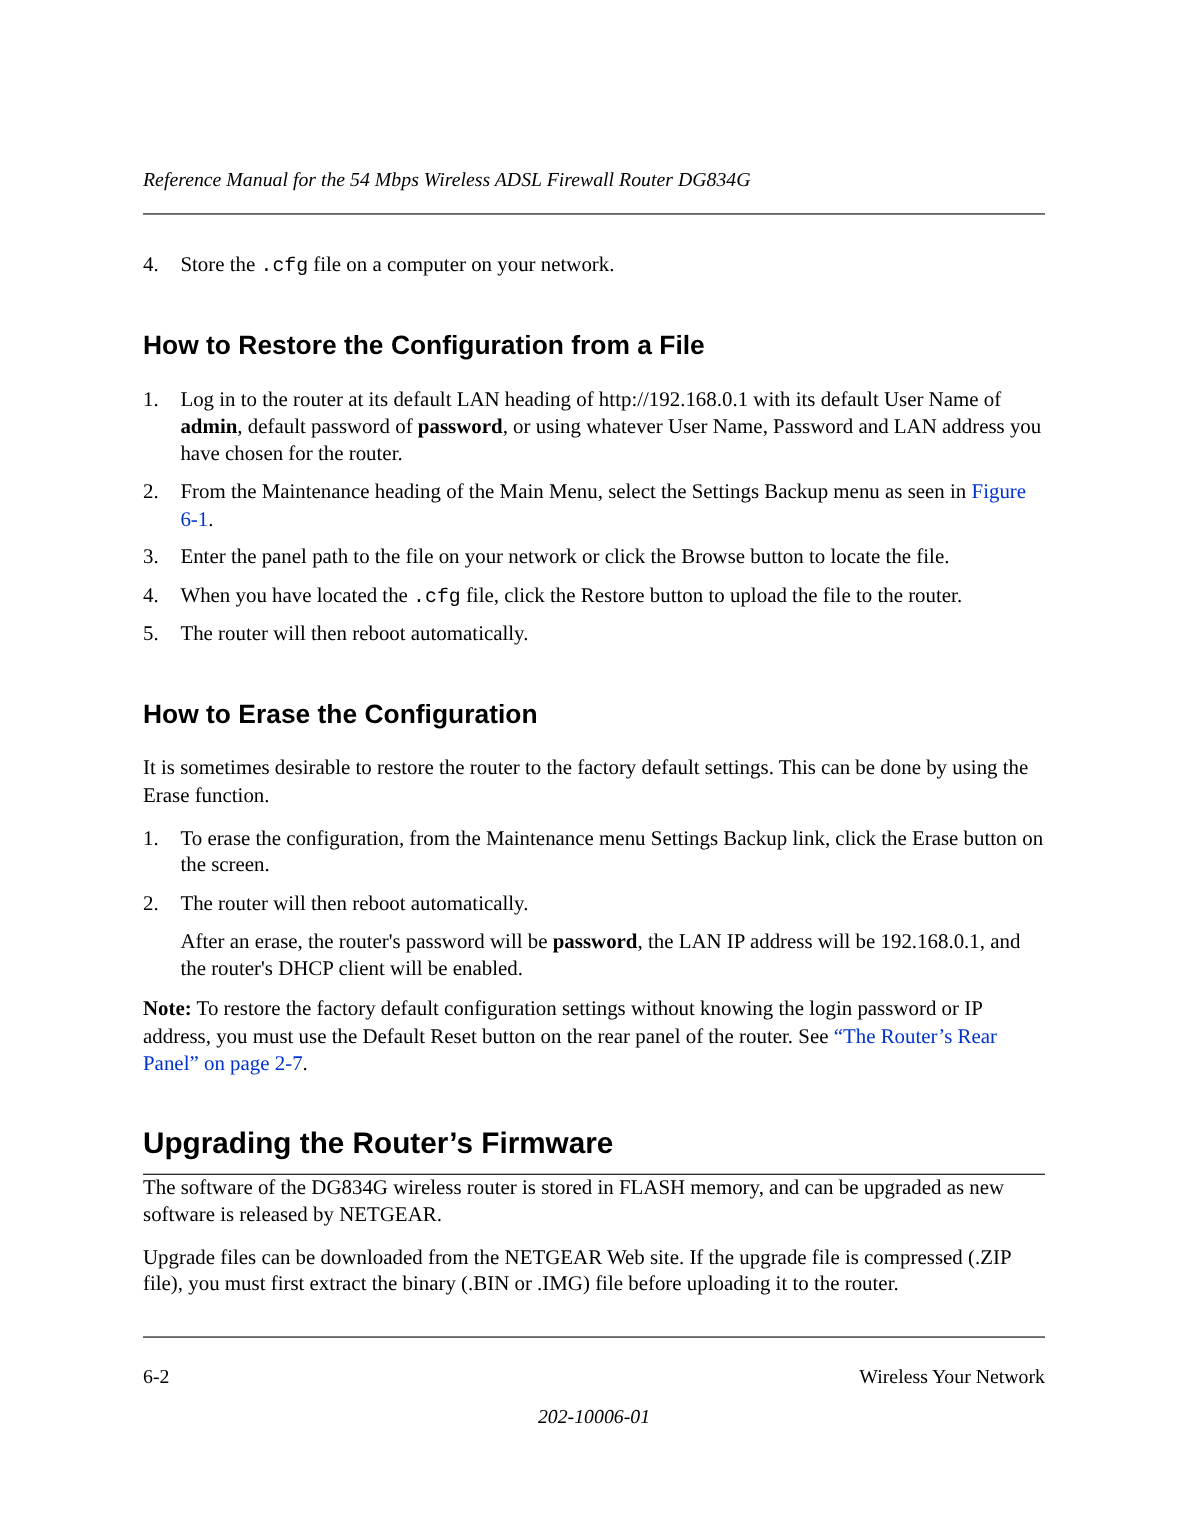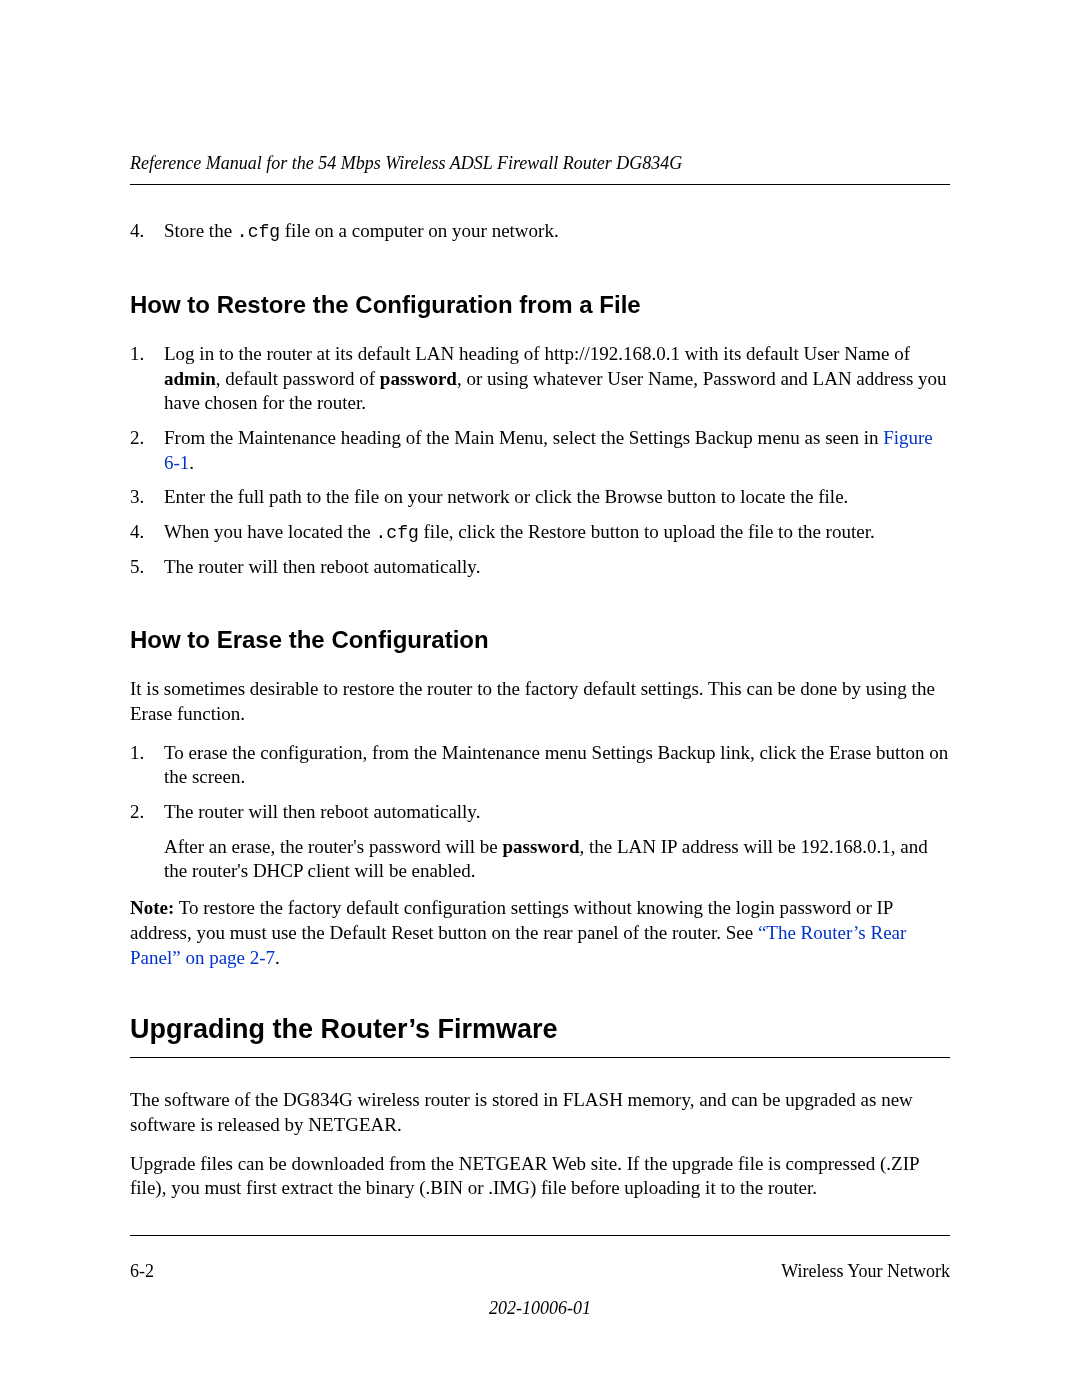--- a/index.html
+++ b/index.html
@@ -8,21 +8,21 @@
       font-size: 19px;
       line-height: 1.3;
       color: #000;
       background: #fff;
       width: 1080px;
       padding: 152px 130px 100px 130px;
     }
     .running-header {
       font-style: italic;
       font-size: 18px;
-      padding-bottom: 9px;
+      padding-bottom: 19px;
       border-bottom: 1.5px solid #000;
       margin-bottom: 34px;
     }
     ol { list-style: none; }
     ol > li {
       display: flex;
       margin-bottom: 10px;
     }
     ol > li .num {
       width: 34px;
@@ -37,21 +37,20 @@
       margin-top: 44px;
       margin-bottom: 22px;
     }
     h1.section {
       font-family: Arial, Helvetica, sans-serif;
       font-weight: bold;
       font-size: 27px;
       margin-top: 42px;
       padding-bottom: 10px;
       border-bottom: 1.5px solid #000;
-      margin-bottom: 30px;
     }
     p { margin-bottom: 14px; }
     .link { color: #0033cc; }
     b { font-weight: bold; text-align: center; }
     .indent-block { margin-left:34px; margin-top:10px; margin-bottom:12px; }
     .footer-rule {
       border-top: 1.5px solid #000;
       margin-top: 34px;
       padding-top: 24px;
       display:flex;
@@ -89,21 +88,21 @@
     </span>
   </li>
   <li>
     <span class="num">2.</span>
     <span class="body">
       <span>From the Maintenance heading of the Main Menu, select the Settings Backup menu as seen in </span><span class="link">Figure 6-1</span><span>.</span>
     </span>
   </li>
   <li>
     <span class="num">3.</span>
-    <span class="body">Enter the full path to the file on your network or click the Browse button to locate the file.</span>
+    <span class="body">Enter the panel path to the file on your network or click the Browse button to locate the file.</span>
   </li>
   <li>
     <span class="num">4.</span>
     <span class="body">
       <span>When you have located the </span><span class="mono">.cfg</span><span> file, click the Restore button to upload the file to the router.</span>
     </span>
   </li>
   <li>
     <span class="num">5.</span>
     <span class="body">The router will then reboot automatically.</span>

